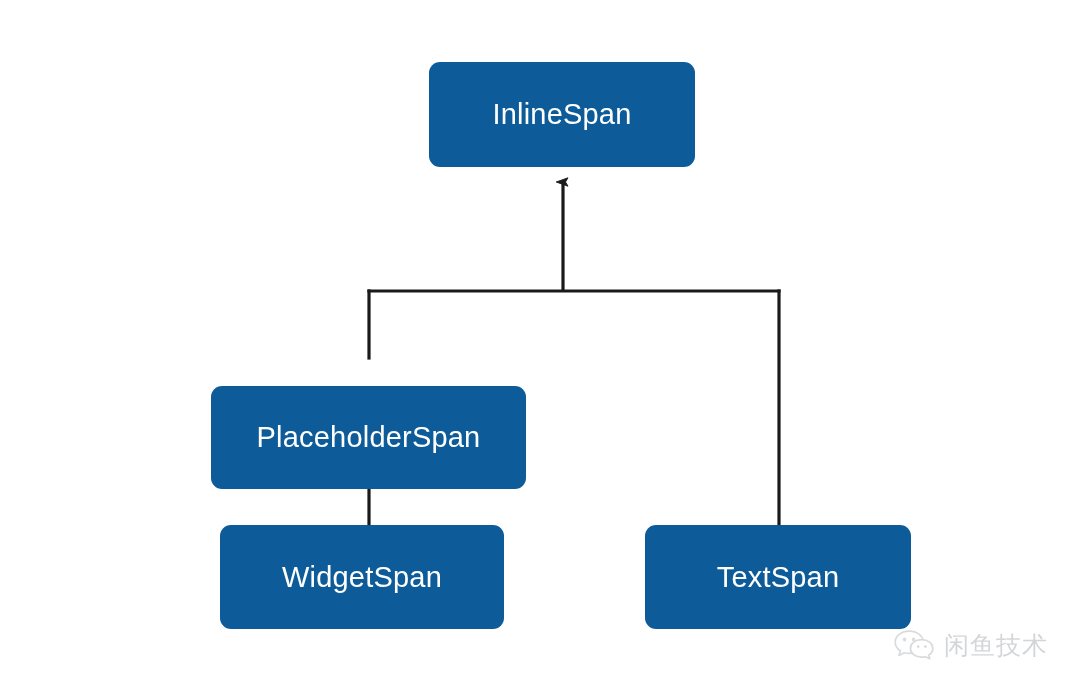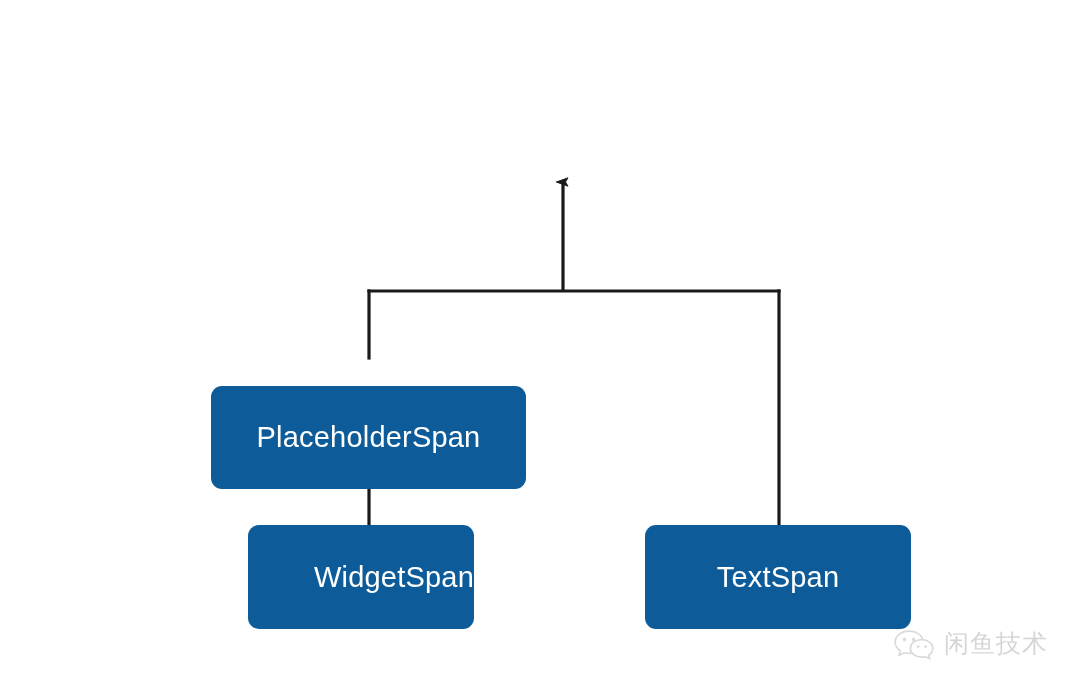--- a/index.html
+++ b/index.html
@@ -42,42 +42,42 @@
     font-family: "Liberation Sans", sans-serif;
     -webkit-font-smoothing: antialiased;
   }
   .node-label {
     display: block;
     white-space: nowrap;
   }
   
   #node-inlinespan      { left: 429px; top:  62px; width: 266px; height: 105px; }
   #node-placeholderspan { left: 211px; top: 358px; width: 315px; height: 103px; }
-  #node-widgetspan      { left: 248px; top: 525px; width: 226px; height: 104px; justify-content: flex-end; }
+  #node-widgetspan      { left: 220px; top: 525px; width: 284px; height: 104px; }
   #node-textspan        { left: 645px; top: 525px; width: 266px; height: 104px; justify-content: center; }
 
   
   #watermark {
     position: absolute;
     left: 893px;
     top: 628px;
     display: flex;
     align-items: center;
     gap: 9px;
     opacity: 0.62;
     pointer-events: none;
   }
   #watermark .wm-icon {
     display: block;
     width: 42px;
     height: 34px;
     flex: 0 0 auto;
   }
   #watermark .wm-text {
-    font-family: Liberation Mono, monospace;
+    font-family: Liberation Serif, serif;
     font-size: 25px;
     color: #b9bcc0;
     letter-spacing: 1px;
     line-height: 1;
     white-space: nowrap;
   }
 </style>
 </head>
 <body>
 
@@ -94,20 +94,23 @@
 
     <path d="M 369 291 L 779 291" fill="none" stroke="#1a1a1a" stroke-width="3.2" stroke-linecap="square"></path>
 
     <path d="M 369 291 L 369 358" fill="none" stroke="#1a1a1a" stroke-width="3.2" stroke-linecap="square"></path>
 
     <path d="M 779 291 L 779 525" fill="none" stroke="#1a1a1a" stroke-width="3.2" stroke-linecap="square"></path>
 
     <path d="M 369 525 L 369 476" fill="none" stroke="#1a1a1a" stroke-width="3.2" marker-end="url(#arrow-open)"></path>
   </svg>
 
+  <div class="node" id="node-inlinespan" style="background: rgb(13, 92, 153); color: rgb(255, 255, 255);">
+    <span class="node-label">InlineSpan</span>
+  </div>
 
   <div class="node" id="node-placeholderspan" style="background: rgb(13, 92, 153); color: rgb(255, 255, 255); margin-top: 28px;">
     <span class="node-label">PlaceholderSpan</span>
   </div>
 
   <div class="node" id="node-widgetspan" style="background: rgb(13, 92, 153); color: rgb(255, 255, 255);">
     <span class="node-label">WidgetSpan</span>
   </div>
 
   <div class="node" id="node-textspan" style="background: rgb(13, 92, 153); color: rgb(255, 255, 255);">

